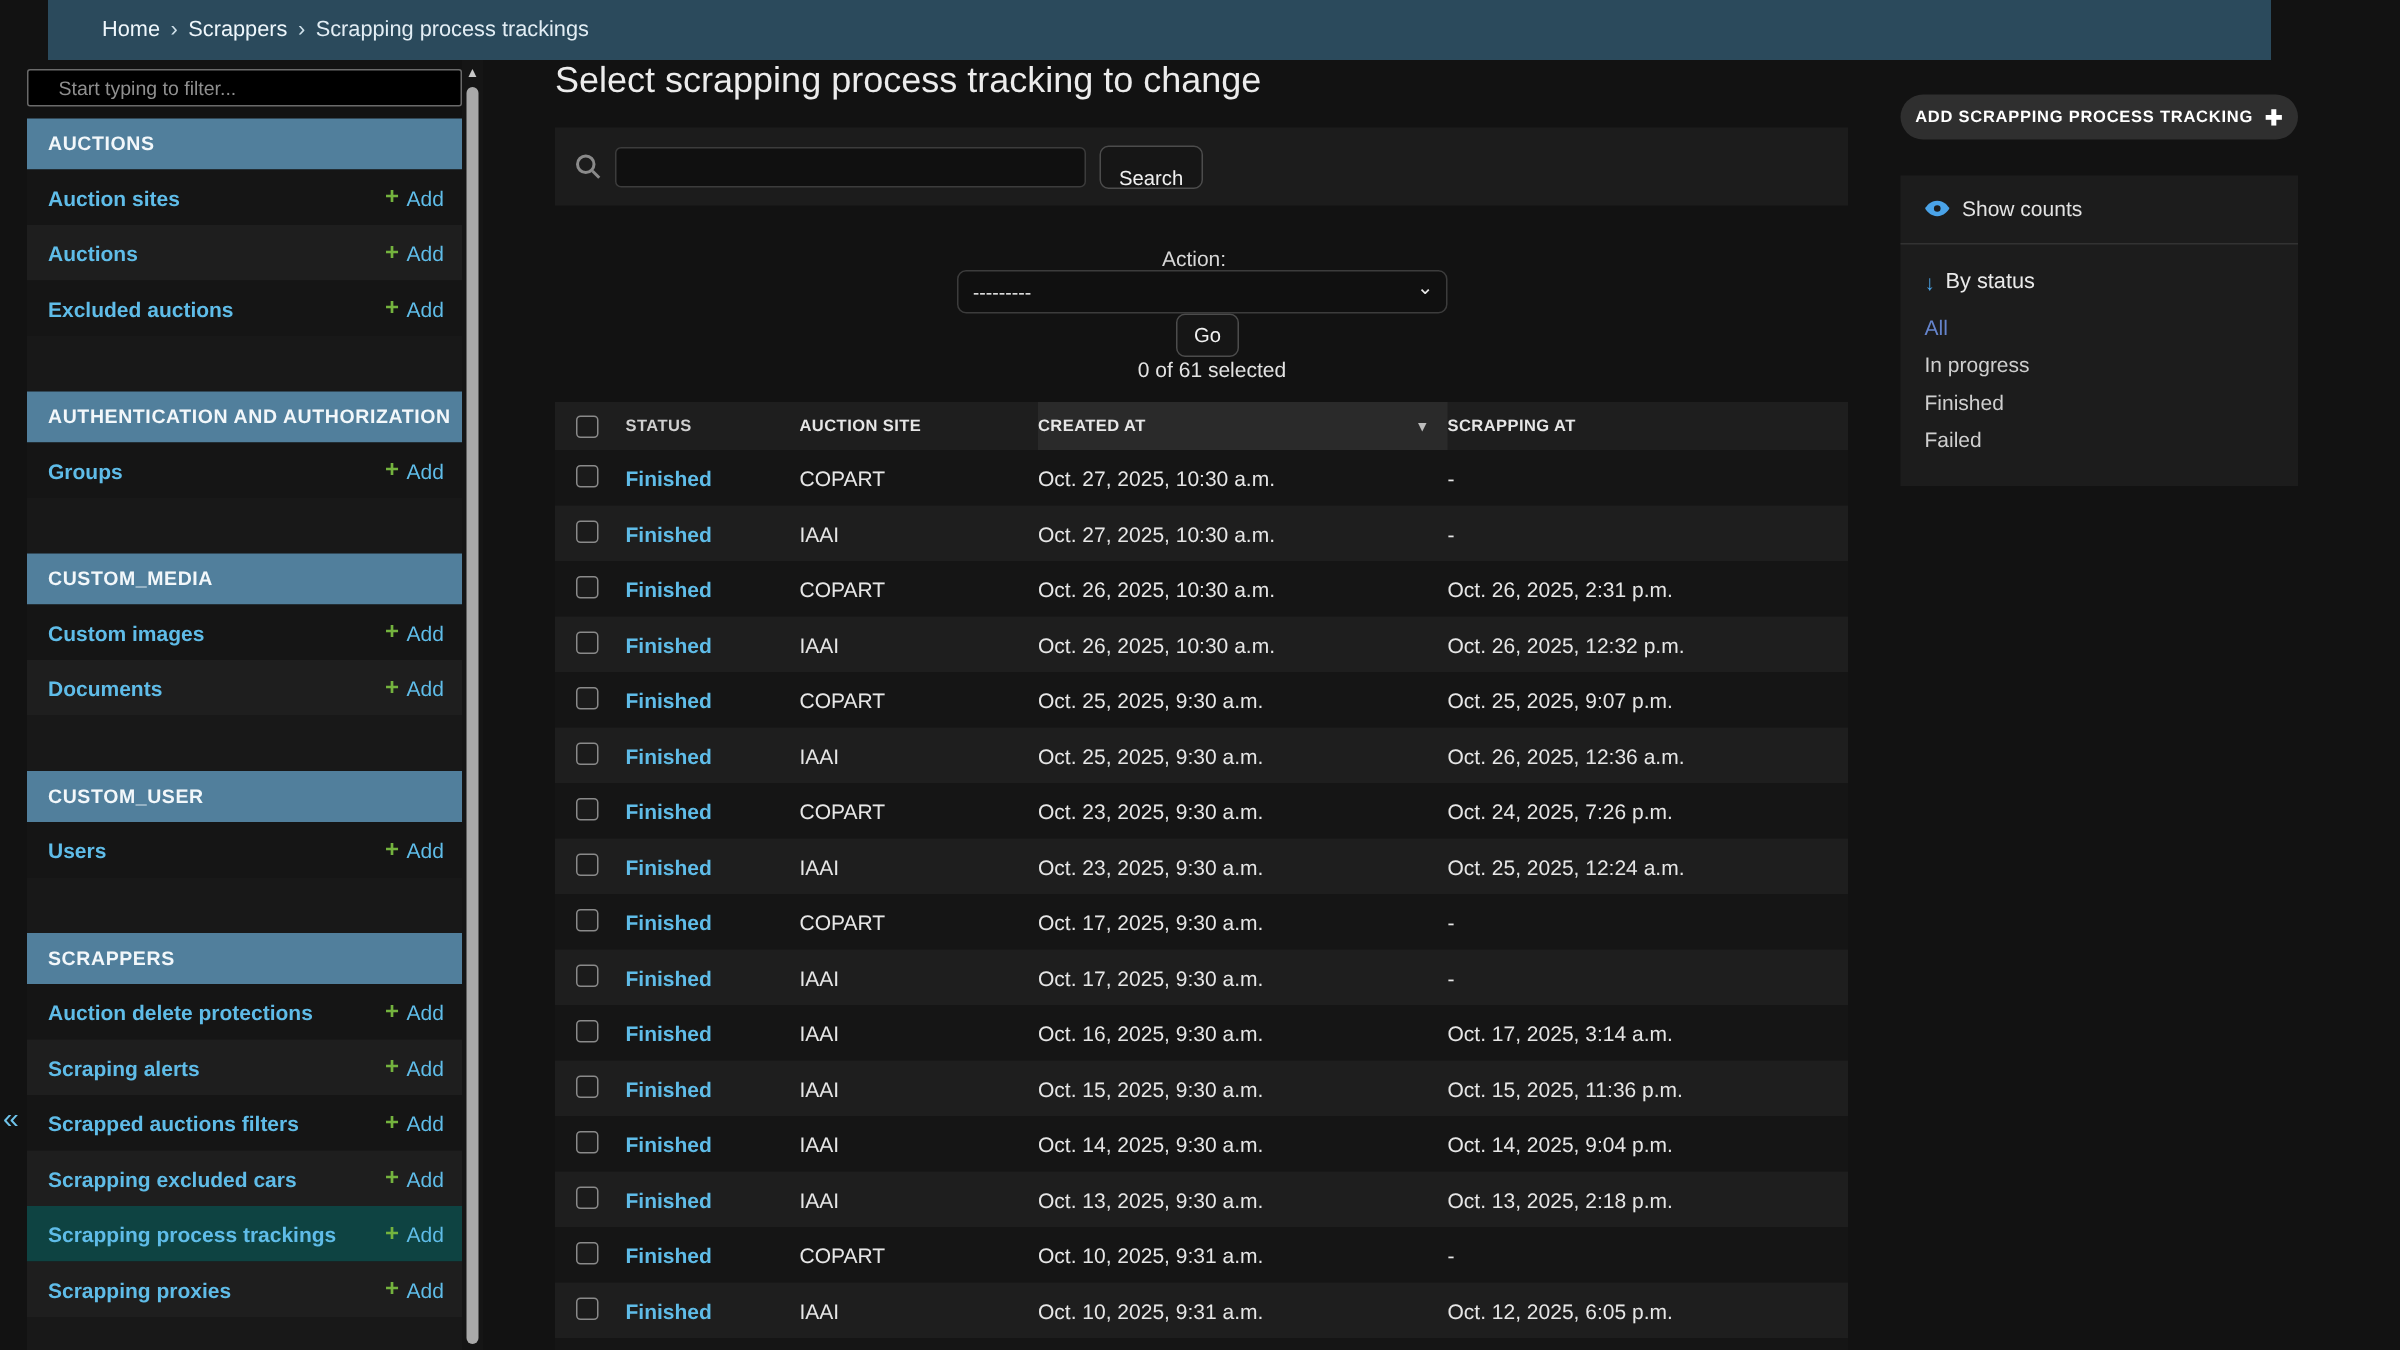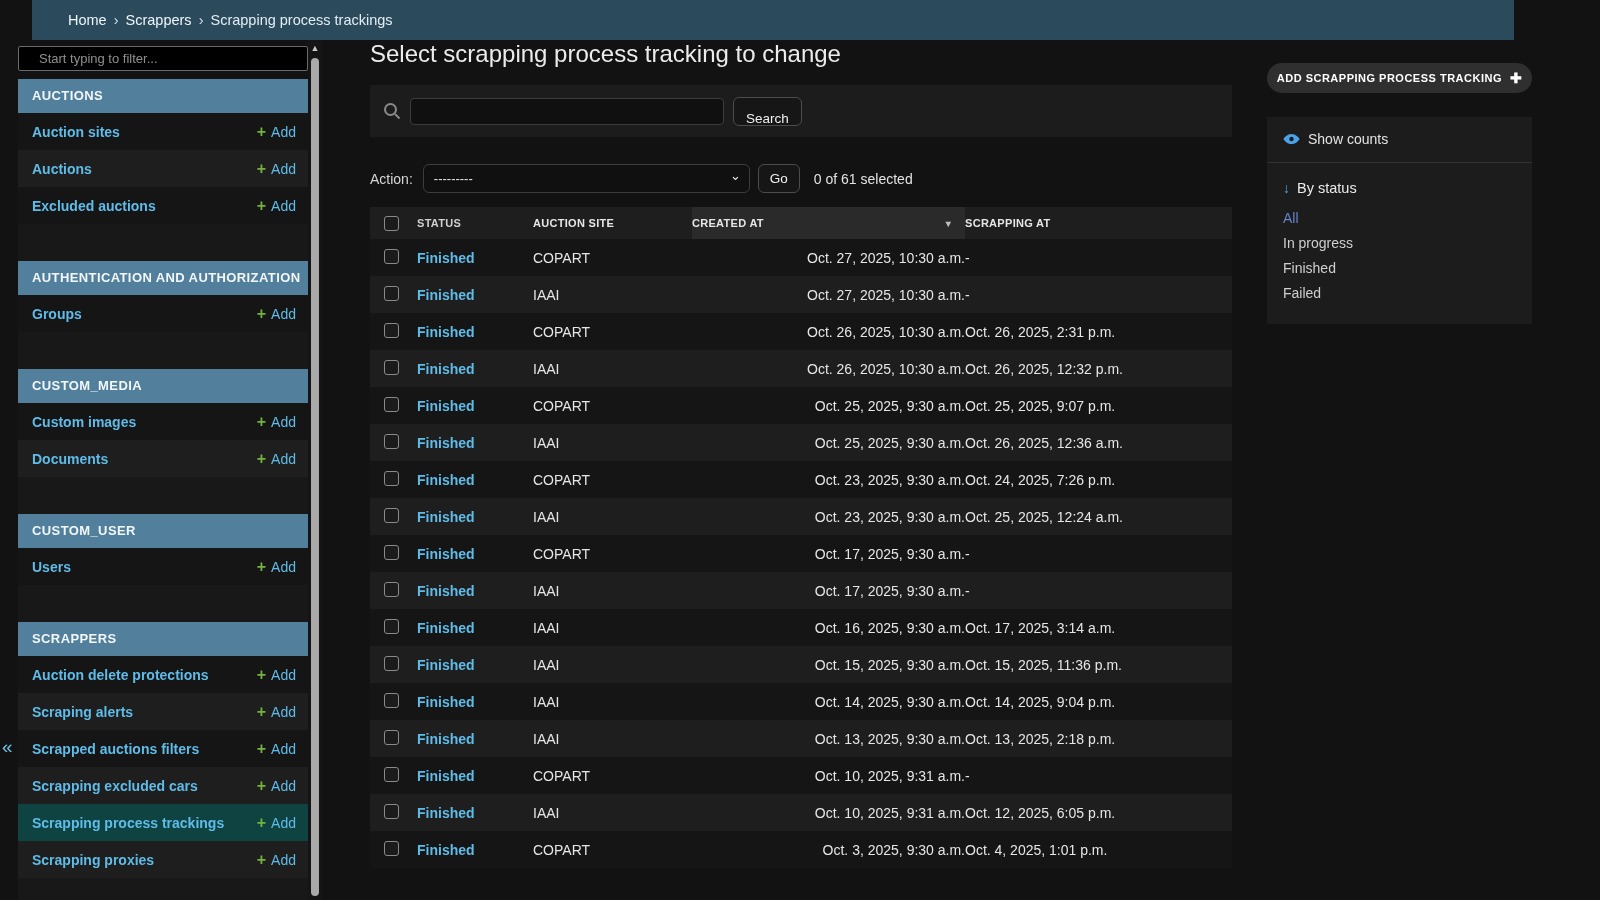--- a/index.html
+++ b/index.html
@@ -50,21 +50,21 @@
   .search-module { margin-top:17px; height:52px; background:#1c1c1c; display:flex;
     align-items:center; padding-left:13px; }
   .search-icon { width:18px; height:18px; margin-right:9px; }
   .search-input { width:314px; height:27px; background:#101010; border:1px solid #3c3c3c;
     border-radius:4px; color:#e8e8e8; padding:0 8px; font-size:13px;
     font-family:"Liberation Sans", sans-serif; }
   .search-btn { margin-left:9px; height:29px; padding:13px 12px; background:#161616;
     border:1px solid #4c4c4c; border-radius:6px; color:#f0f0f0; font-size:13.5px;
     cursor:pointer; font-family:"Liberation Sans", sans-serif; }
 
-  .action-row { margin-top:27px; display:flex; align-items:center; }
+  .action-row { margin-top:27px; display:flex; align-items:center;flex-direction:column; }
   .action-label { font-size:14px; color:#d6d6d6; margin-right:10px; }
   .select-wrap { position:relative; width:327px; }
   .action-select { width:100%; height:29px; background:#101010; border:1px solid #3c3c3c;
     border-radius:6px; color:#e8e8e8; font-size:13px; padding:0 26px 0 10px;
     appearance:none; -webkit-appearance:none; font-family:"Liberation Sans", sans-serif; }
   .select-chevron { position:absolute; right:9px; top:4px; color:#eaeaea; font-size:13px;
     pointer-events:none; }
   .go-btn { margin-left:8px; height:29px; padding:0 11px; background:#161616;
     border:1px solid #4c4c4c; border-radius:6px; color:#f0f0f0; font-size:13.5px;
     cursor:pointer; font-family:"Liberation Sans", sans-serif; }
@@ -73,21 +73,21 @@
   
   .result-table { margin-top:14px; width:862px; }
   .t-header { display:flex; height:32px; background:#1e1e1e; align-items:stretch;
     font-size:11px; font-weight:bold; color:#cfcfcf; letter-spacing:.3px; }
   .t-header .cell { display:flex; align-items:center; }
   .t-row { display:flex; height:37px; align-items:center; font-size:14px; background:#151515; }
   .t-row.alt { background:#1e1e1e; }
   .col-cb { width:47px; padding-left:14px; }
   .col-status { width:116px; }
   .col-site { width:159px; color:#e6e6e6; }
-  .col-created { width:273px; color:#e6e6e6;text-align:right; }
+  .col-created { width:273px; color:#e6e6e6; }
   .col-finished { flex:1; color:#e6e6e6; }
   .t-header .col-created { background:#2a2a2a; justify-content:space-between; padding-right:14px; }
   .sort-arrow { color:#bdbdbd; font-size:10px; }
   .row-cb { width:15px; height:15px; appearance:none; -webkit-appearance:none;
     background:#1b1b1b; border:1px solid #8a8a8a; border-radius:3px; cursor:pointer; }
   .status-link { color:#5fbce8; font-weight:bold; text-decoration:none; cursor:pointer; }
 
   
   .rightcol { position:absolute; left:1267px; top:40px; width:265px; }
   .add-object-btn { margin-top:23px; width:100%; height:30px; background:#2f2f2f;

